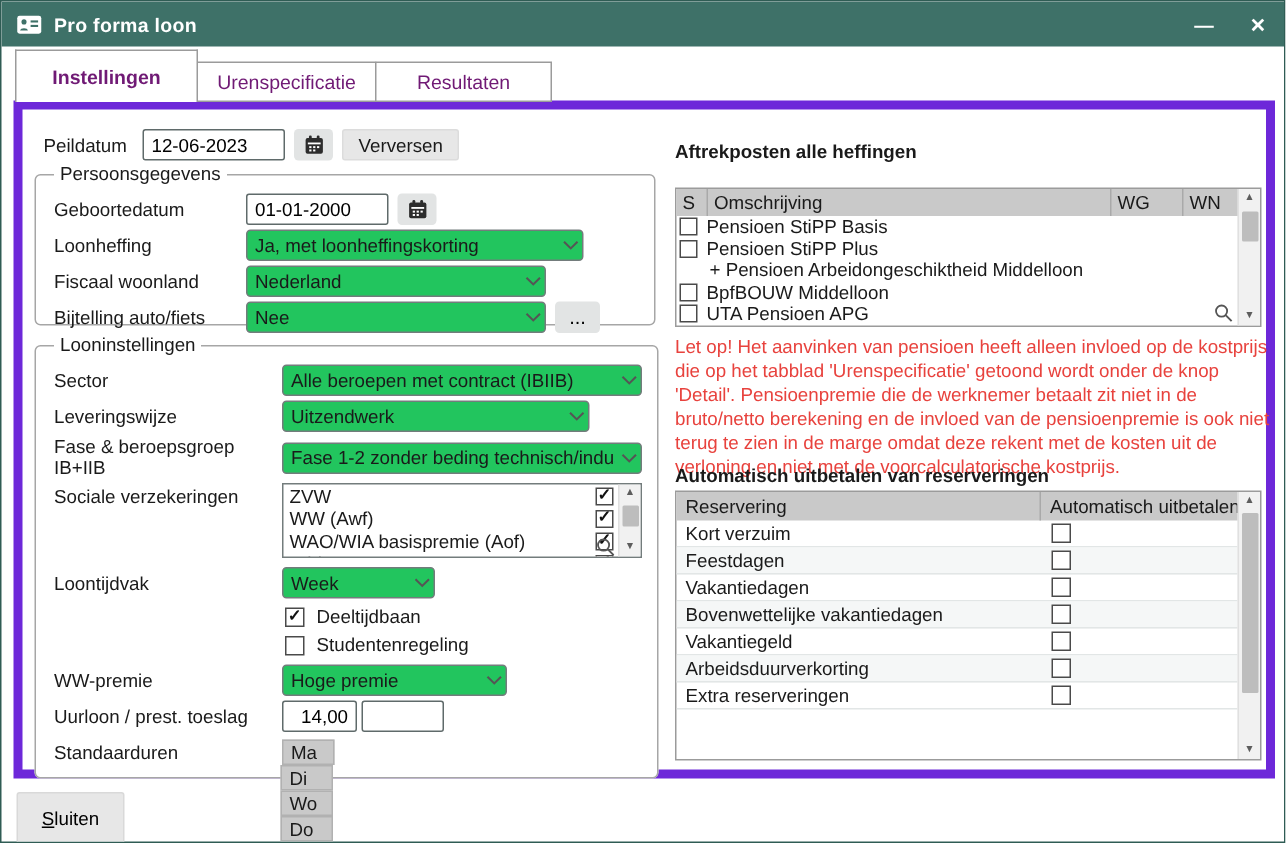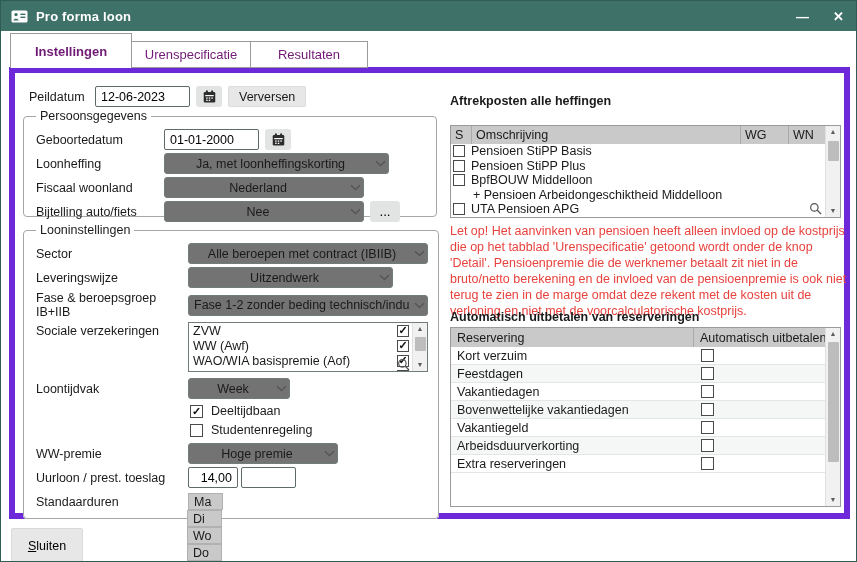--- a/index.html
+++ b/index.html
@@ -30,23 +30,23 @@
     background:#fff; }
   .tab.t1 { width:122px; } .tab.t2 { width:120px; } .tab.t3 { width:118px; }
 
   
   .panel { position:absolute; left:8px; top:66px; width:841px; height:452px;
     border:6px solid #6d28d9; background:#fff; z-index:2; }
 
   
   .input { height:21px; border:1px solid #5f6a6a; border-radius:2px;
     padding:0 5px; font:inherit; background:#fff; }
-  .select { height:21px; border:1px solid #737c7c; border-radius:3px; background:#737373;
+  .select { height:21px; border:1px solid #737c7c; border-radius:3px; background:#22c55e;
     display:flex; align-items:center; padding:0 2px 0 5px; white-space:nowrap;
-    overflow:hidden;text-align:center; }
+    overflow:hidden; }
   .sel-txt { overflow:hidden; white-space:nowrap; flex:1; }
   .chev { flex:none; margin-left:4px; }
   .btn { height:21px; background:#e7e7e7; border:1px solid #dcdcdc; border-radius:2px;
     padding:0 10px; font:inherit; color:#1a1a1a; }
   .icon-btn { width:26px; height:21px; background:#e2e4e4; border:none; border-radius:3px;
     display:flex; align-items:center; justify-content:center; padding:0; }
   .cb { width:13px; height:13px; border:1px solid #4a4a4a; background:#fff; flex:none;
     display:inline-flex; align-items:center; justify-content:center;
     font-size:11px; line-height:11px; font-weight:bold; color:#111; }
   .w50{width:50px}.w55{width:55px}.w95{width:95px}.w100{width:102px}
@@ -387,26 +387,26 @@
           <span class="th th-sp"></span>
         </div>
         <div class="a-row">
           <span class="cb"></span>
           <span class="albl">Pensioen StiPP Basis</span>
         </div>
         <div class="a-row">
           <span class="cb"></span>
           <span class="albl">Pensioen StiPP Plus</span>
         </div>
+        <div class="a-row nochk">
+          <span class="albl">+ Pensioen Arbeidongeschiktheid Middelloon</span>
+        </div>
         <div class="a-row">
           <span class="cb"></span>
           <span class="albl">BpfBOUW Middelloon</span>
-        </div>
-        <div class="a-row nochk">
-          <span class="albl">+ Pensioen Arbeidongeschiktheid Middelloon</span>
         </div>
         <div class="a-row">
           <span class="cb"></span>
           <span class="albl">UTA Pensioen APG</span>
         </div>
         <span class="lb-mag">
           <svg width="13" height="13" viewBox="0 0 14 14">
               <circle cx="5.8" cy="5.8" r="4" fill="none" stroke="#555" stroke-width="1.3"></circle>
               <line x1="8.9" y1="8.9" x2="13" y2="13" stroke="#555" stroke-width="1.4"></line>
             </svg>

